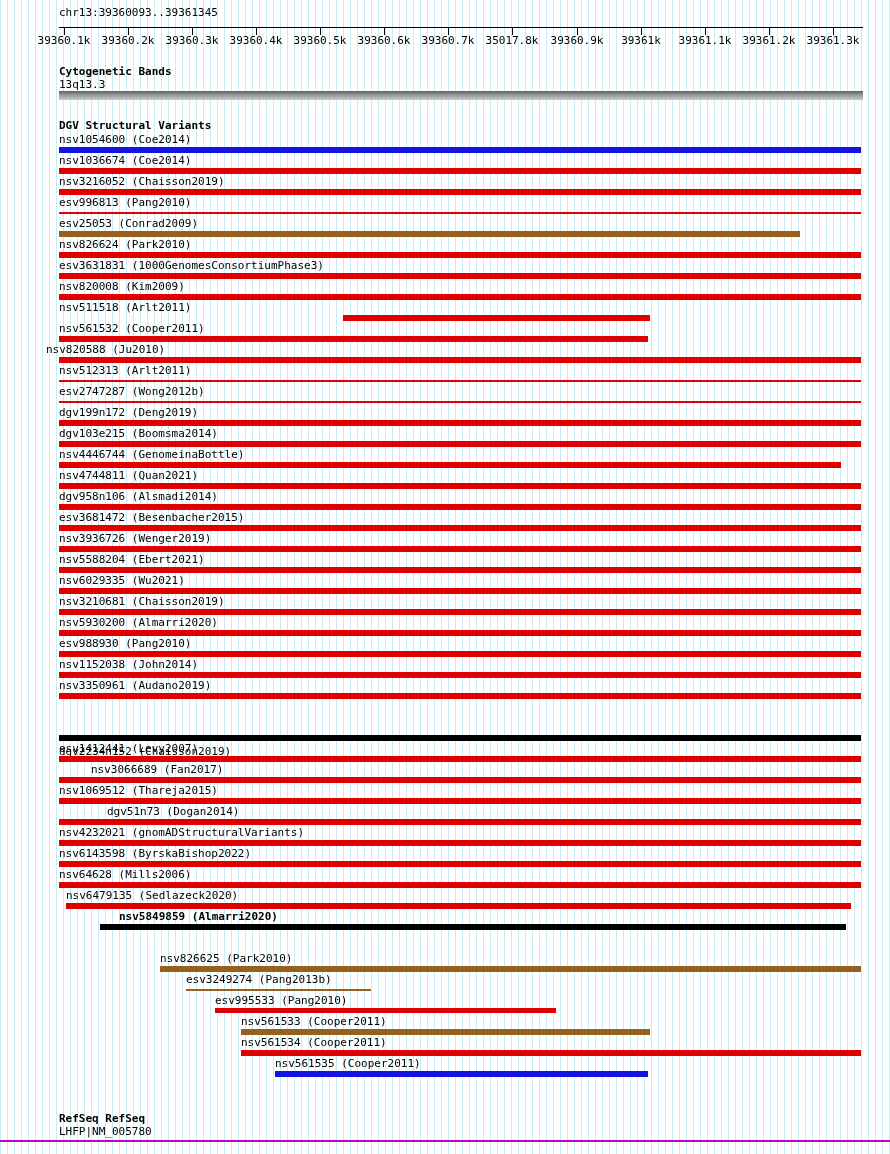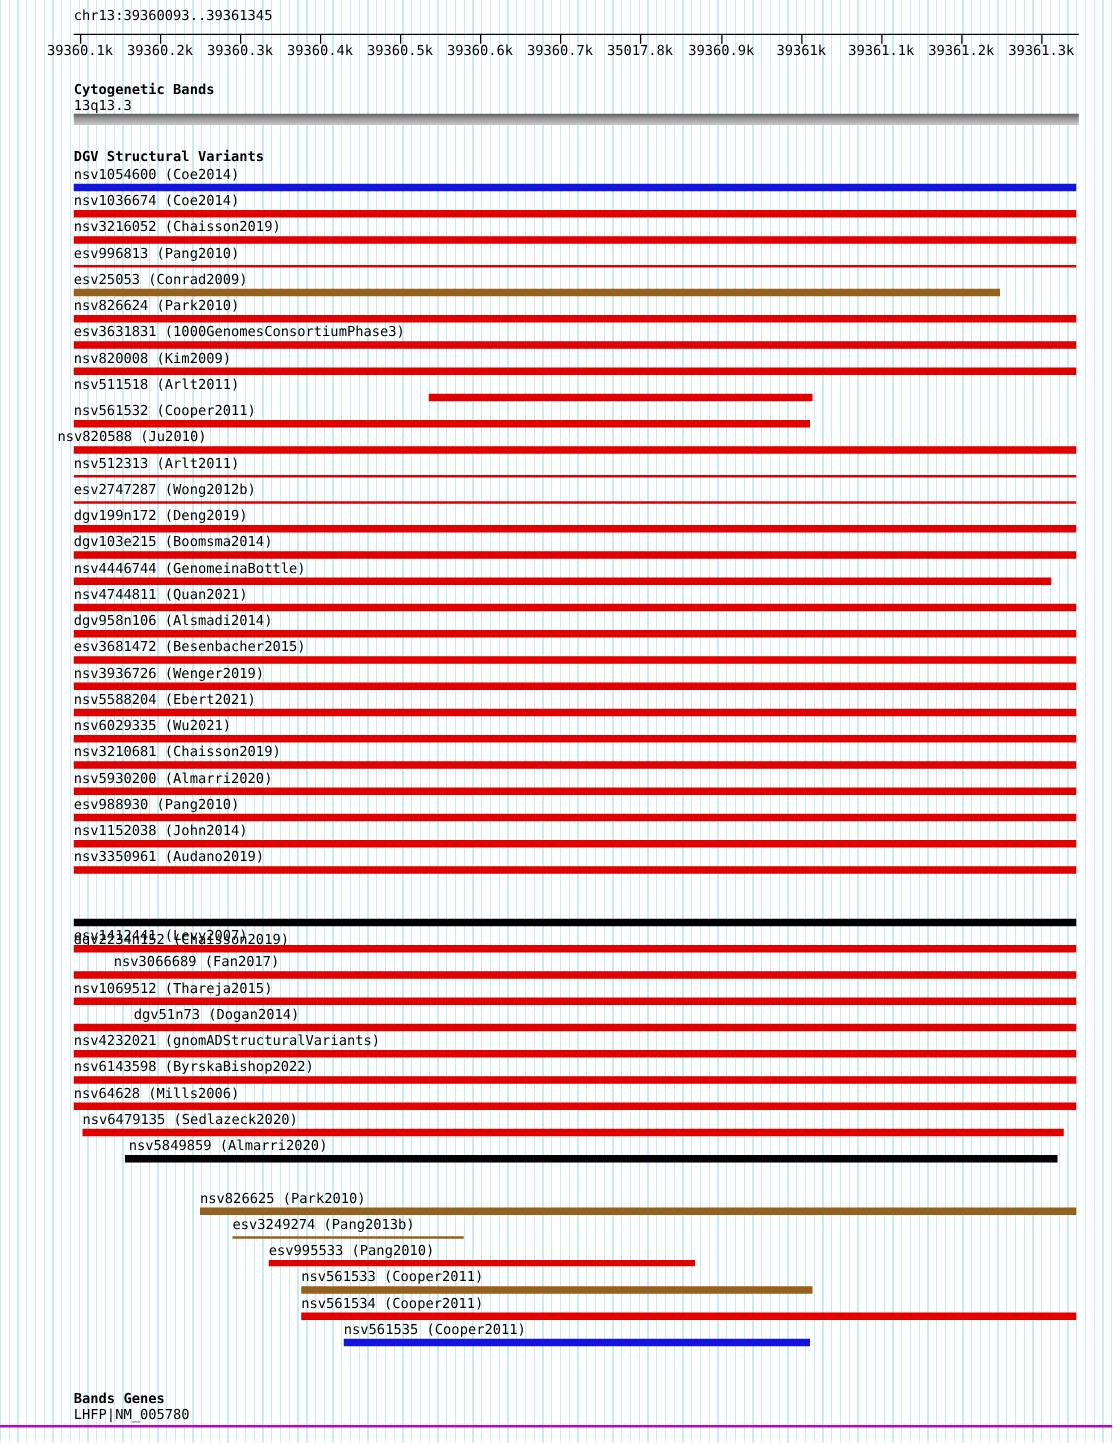--- a/index.html
+++ b/index.html
@@ -248,21 +248,21 @@
     </div>
     <div class="variant-row" style="top: 735px;">
       <div class="variant-label" style="left: 59px;">nsv64628 (Mills2006)</div>
       <div class="variant-bar" style="left: 59px; width: 802px; height: 6px; top: 13px; background: rgb(224, 0, 0);"></div>
     </div>
     <div class="variant-row" style="top: 756px;">
       <div class="variant-label" style="left: 66px;">nsv6479135 (Sedlazeck2020)</div>
       <div class="variant-bar" style="left: 66px; width: 785px; height: 6px; top: 13px; background: rgb(224, 0, 0);"></div>
     </div>
     <div class="variant-row" style="top: 777px;">
-      <div class="variant-label" style="left: 103px;">nsv5849859 (Almarri2020)</div>
+      <div class="variant-label" style="left: 119px; font-weight: bold;">nsv5849859 (Almarri2020)</div>
       <div class="variant-bar" style="left: 100px; width: 746px; height: 6px; top: 13px; background: rgb(0, 0, 0);"></div>
     </div>
     <div class="variant-row" style="top: 819px;">
       <div class="variant-label" style="left: 160px;">nsv826625 (Park2010)</div>
       <div class="variant-bar" style="left: 160px; width: 701px; height: 6px; top: 13px; background: rgb(150, 96, 30);"></div>
     </div>
     <div class="variant-row" style="top: 840px;">
       <div class="variant-label" style="left: 186px;">esv3249274 (Pang2013b)</div>
       <div class="variant-bar" style="left: 186px; width: 185px; height: 2px; top: 15px; background: rgb(150, 96, 30);"></div>
     </div>
@@ -277,15 +277,15 @@
     <div class="variant-row" style="top: 903px;">
       <div class="variant-label" style="left: 241px;">nsv561534 (Cooper2011)</div>
       <div class="variant-bar" style="left: 241px; width: 620px; height: 6px; top: 13px; background: rgb(224, 0, 0);"></div>
     </div>
     <div class="variant-row" style="top: 924px;">
       <div class="variant-label" style="left: 275px;">nsv561535 (Cooper2011)</div>
       <div class="variant-bar" style="left: 275px; width: 373px; height: 6px; top: 13px; background: rgb(20, 20, 224);"></div>
     </div>
   </div>
 
-<div class="section-title refseq-title">Bands Genes</div>
+<div class="section-title refseq-title">RefSeq RefSeq</div>
 <div class="gene-label">LHFP|NM_005780</div>
 <div class="gene-line"></div>
 
 </body></html>

